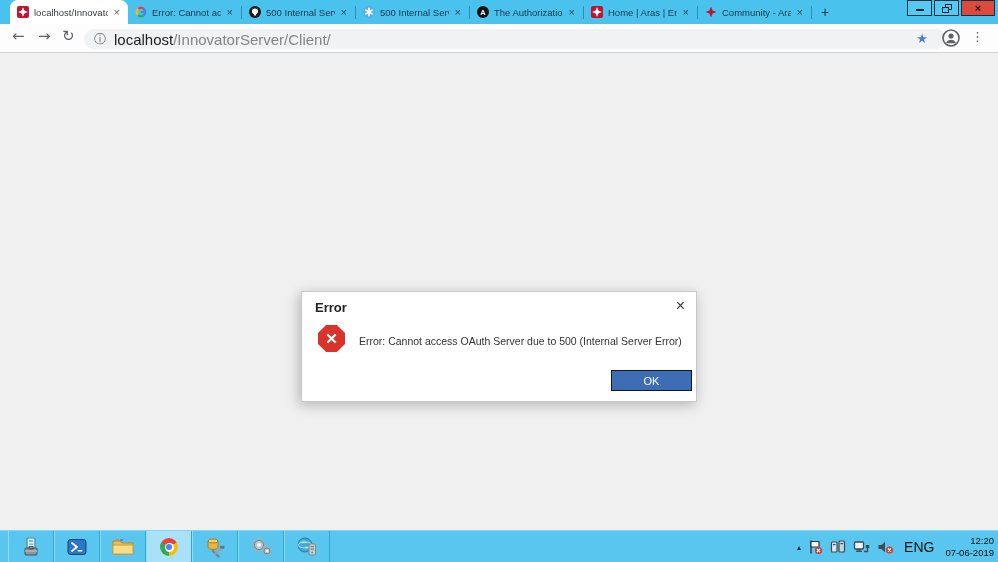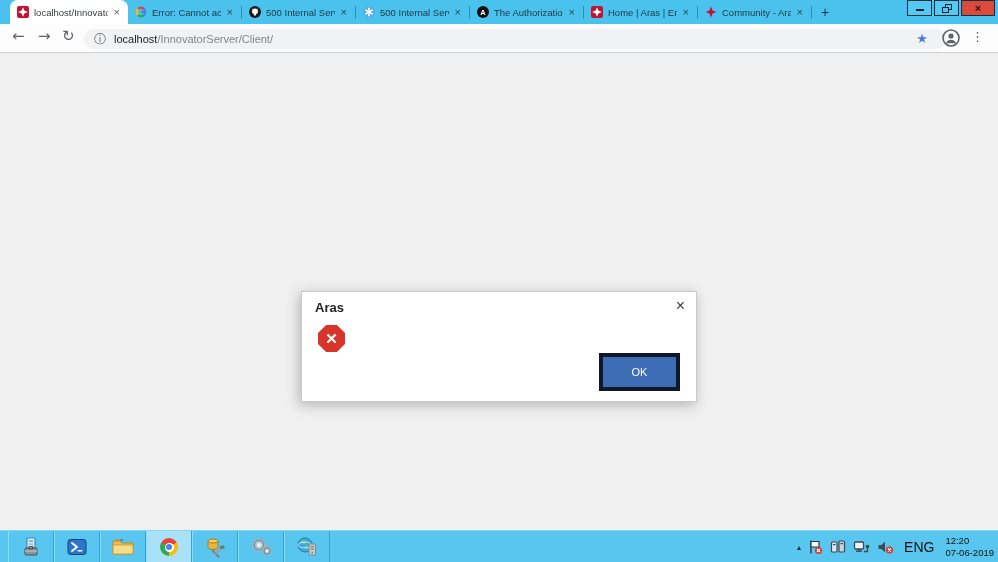--- a/index.html
+++ b/index.html
@@ -25,54 +25,54 @@
   .restore-glyph { position:relative; width:10px; height:9px; }
   .restore-glyph .back { position:absolute; right:0; top:0; width:7px; height:6px; border:1px solid #0a2433; }
   .restore-glyph .front { position:absolute; left:0; bottom:0; width:7px; height:6px; border:1px solid #0a2433; background:#57c9f0; }
   .close-glyph { font-size:11px; font-weight:bold; color:#2b1210; line-height:1; }
 
   
   .toolbar { position:absolute; top:24px; left:0; width:998px; height:29px; background:#fdfdfd; border-bottom:1px solid #ccd3d8; }
   .nav-icon { position:absolute; top:3px; font-size:15px; color:#5f6368; font-family:"DejaVu Sans", sans-serif; }
   .omnibox { position:absolute; left:84px; top:5px; height:20px; width:862px; background:#f0f2f3; border-radius:10px; display:flex; align-items:center; padding:0 10px; }
   .info-icon { font-size:12px; color:#5f6368; margin-right:8px; font-family:"DejaVu Sans", sans-serif; }
-  .url { font-size:11px; }
+  .url { font-size:15px; }
   .url-host { color:#202124; }
   .url-path { color:#80868b; }
   .star-icon { position:absolute; right:70px; top:7px; font-size:13px; color:#4a7ae0; font-family:"DejaVu Sans", sans-serif; }
   .profile-icon { position:absolute; right:38px; top:5px; }
   .menu-icon { position:absolute; right:14px; top:5px; font-size:13px; color:#5f6368; letter-spacing:0; font-family:"DejaVu Sans", sans-serif; }
 
   
   .page { position:absolute; top:54px; left:0; width:998px; height:476px; background:#f0f0f0; }
 
   
   .dialog { position:absolute; left:301px; top:237px; width:396px; height:111px; background:#fff; border:1px solid #c9c9c9; box-shadow:-2px 3px 12px rgba(0,0,0,.25); }
   .dialog-title { position:absolute; left:13px; top:8px; font-size:13px; font-weight:bold; color:#222; }
   .dialog-close { position:absolute; right:11px; top:5px; font-size:16px; color:#3c3c3c; cursor:default; }
   .error-icon { position:absolute; left:16px; top:33px; width:27px; height:27px; background:#d7352c;
     clip-path:polygon(30% 0,70% 0,100% 30%,100% 70%,70% 100%,30% 100%,0 70%,0 30%);
     display:flex; align-items:center; justify-content:center; color:#fff; font-size:15px; font-weight:bold; }
   .dialog-message { position:absolute; left:57px; top:43px; font-size:10.5px; color:#333; }
-  .ok-button { position:absolute; right:16px; bottom:10px; width:81px; height:38px; background:#3d6eb5; border:4px solid #0f172a; color:#fff; font-size:11px; display:flex; align-items:center; justify-content:center; cursor:default; }
+  .ok-button { position:absolute; right:4px; bottom:10px; width:81px; height:21px; background:#3d6eb5; border:1px solid #0f172a; color:#fff; font-size:11px; display:flex; align-items:center; justify-content:center; cursor:default; }
 
   
   .taskbar { position:absolute; left:0; bottom:0; width:998px; height:32px; background:#58c6ef; border-top:1px solid #7fd6f5; }
   .task-buttons { position:absolute; left:8px; top:0; height:32px; display:flex; }
   .task-btn { width:46px; height:32px; display:flex; align-items:center; justify-content:center; border-right:1px solid #2fa6d6; border-left:1px solid #8edcf6; }
   .task-btn.active { background:#a9e2f8; }
   .chrome-logo { width:18px; height:18px; border-radius:50%; background:conic-gradient(from -60deg, #ea4335 0 120deg, #fbbc05 120deg 240deg, #34a853 240deg 360deg); position:relative; }
   .chrome-logo::before { content:""; position:absolute; left:4.5px; top:4.5px; width:9px; height:9px; background:#fff; border-radius:50%; }
   .chrome-logo::after { content:""; position:absolute; left:6px; top:6px; width:6px; height:6px; background:#4285f4; border-radius:50%; }
 
   
   .tray { position:absolute; right:4px; top:0; height:32px; display:flex; align-items:center; gap:7px; }
   .tray-arrow { font-size:8px; color:#0d2b38; font-family:"DejaVu Sans", sans-serif; }
   .tray-lang { font-size:14px; color:#111; margin-left:3px; }
-  .tray-clock { text-align:left; font-size:9.5px; color:#111; line-height:1.3; margin-left:4px; }
+  .tray-clock { text-align:right; font-size:9.5px; color:#111; line-height:1.3; margin-left:4px; }
   svg text { font-family:"Liberation Sans", sans-serif; }
 </style>
 </head>
 <body>
 
 <div class="titlebar">
   <div class="tabstrip">
 
     <div class="tab active">
       <span class="favicon">
@@ -207,23 +207,24 @@
       <circle cx="9" cy="9" r="8" fill="none" stroke="#5f6368" stroke-width="1.6"></circle>
       <circle cx="9" cy="7" r="2.6" fill="#5f6368"></circle>
       <path d="M4 14.2 C5 11.8 7 10.8 9 10.8 C11 10.8 13 11.8 14 14.2" fill="#5f6368"></path>
     </svg>
   </span>
   <span class="menu-icon">⋮</span>
 </div>
 
 <div class="page">
   <div class="dialog">
-    <div class="dialog-title">Aras</div>
+    <div class="dialog-title">Error</div>
     <div class="dialog-close">×</div>
     <div class="error-icon">✕</div>
+    <div class="dialog-message">Error: Cannot access OAuth Server due to 500 (Internal Server Error)</div>
     <div class="ok-button">OK</div>
   </div>
 </div>
 
 <div class="taskbar">
   <div class="task-buttons">
 
     <div class="task-btn">
       <svg width="22" height="22" viewBox="0 0 22 22">
         <rect x="7" y="2" width="8" height="12" rx="1" fill="#d7eef9" stroke="#4d87a5" stroke-width="1.2"></rect>

